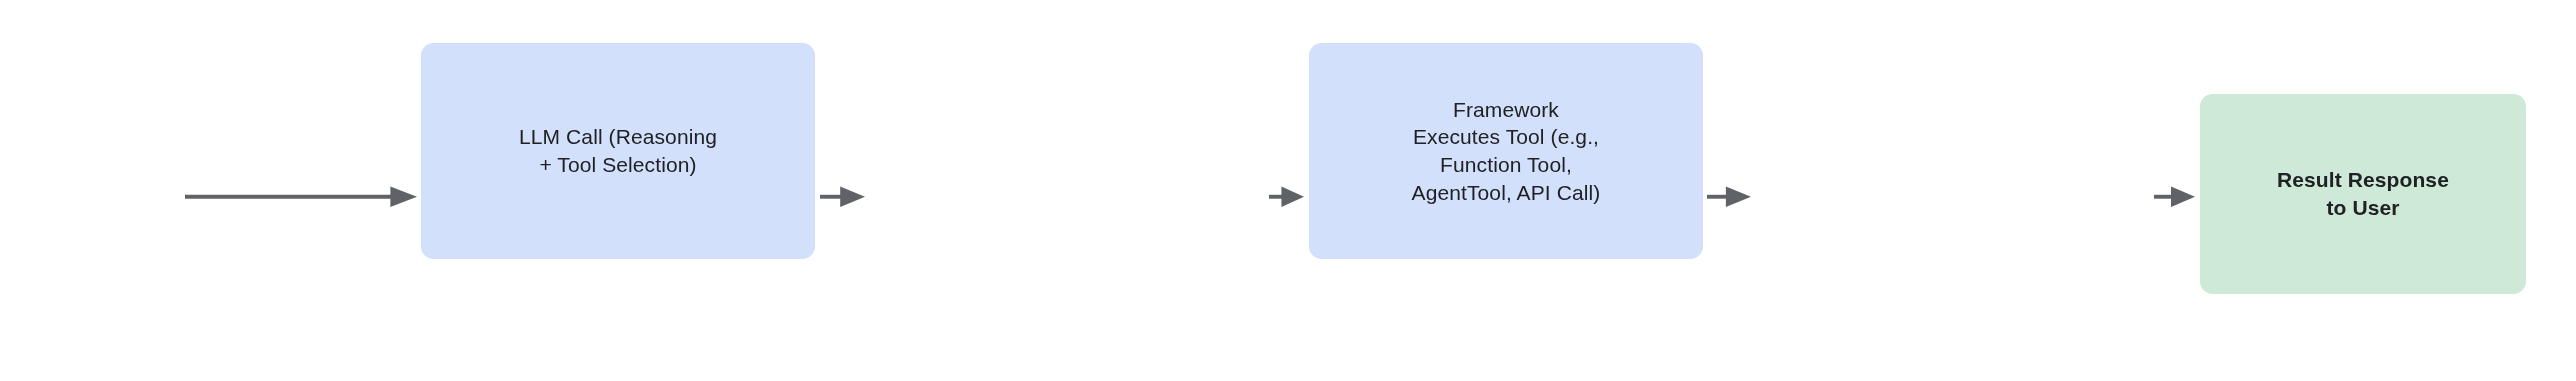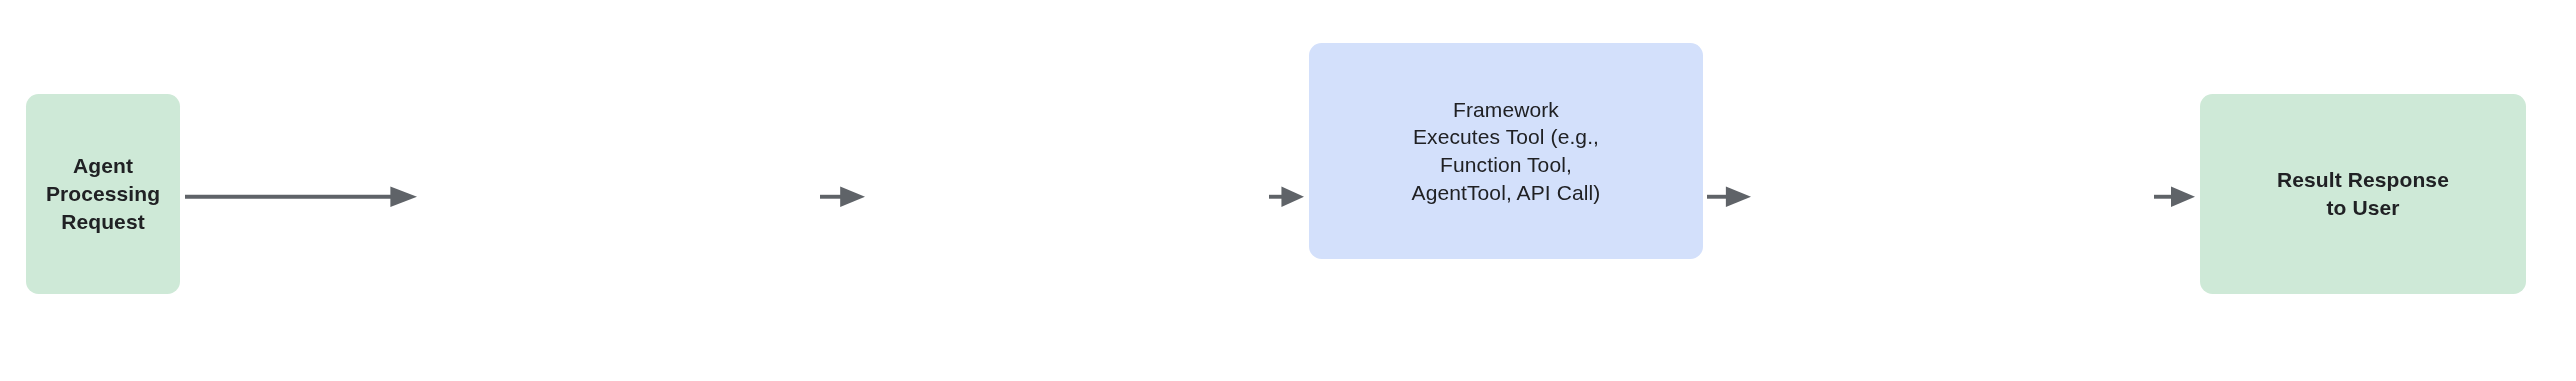--- a/index.html
+++ b/index.html
@@ -78,33 +78,32 @@
   #connector-3 { left: 1707px; width: 44px;  }
   #connector-4 { left: 2154px; width: 41px;  }
 
   .connector svg { display: block; width: 100%; height: 23.5px; }
 </style>
 </head>
 <body>
 
 <div id="flow-canvas">
 
-  <div class="node terminal" id="node-0">
-    <span class="node-label">Agent
-Processing
-Request</span>
-  </div>
 
   <div class="connector" id="connector-0">
     <svg viewBox="0 0 296 30" preserveAspectRatio="none" aria-hidden="true">
       <line x1="0" y1="15" x2="275" y2="15" stroke="#5f6368" stroke-width="5"></line>
       <polygon points="262,2 296,15 262,28" fill="#5f6368"></polygon>
     </svg>
   </div>
 
+  <div class="node process" id="node-1">
+    <span class="node-label">LLM Call (Reasoning
++ Tool Selection)</span>
+  </div>
 
   <div class="connector" id="connector-1">
     <svg viewBox="0 0 58 30" preserveAspectRatio="none" aria-hidden="true">
       <line x1="0" y1="15" x2="38" y2="15" stroke="#5f6368" stroke-width="5"></line>
       <polygon points="26,2 58,15 26,28" fill="#5f6368"></polygon>
     </svg>
   </div>
 
 
   <div class="connector" id="connector-2">

